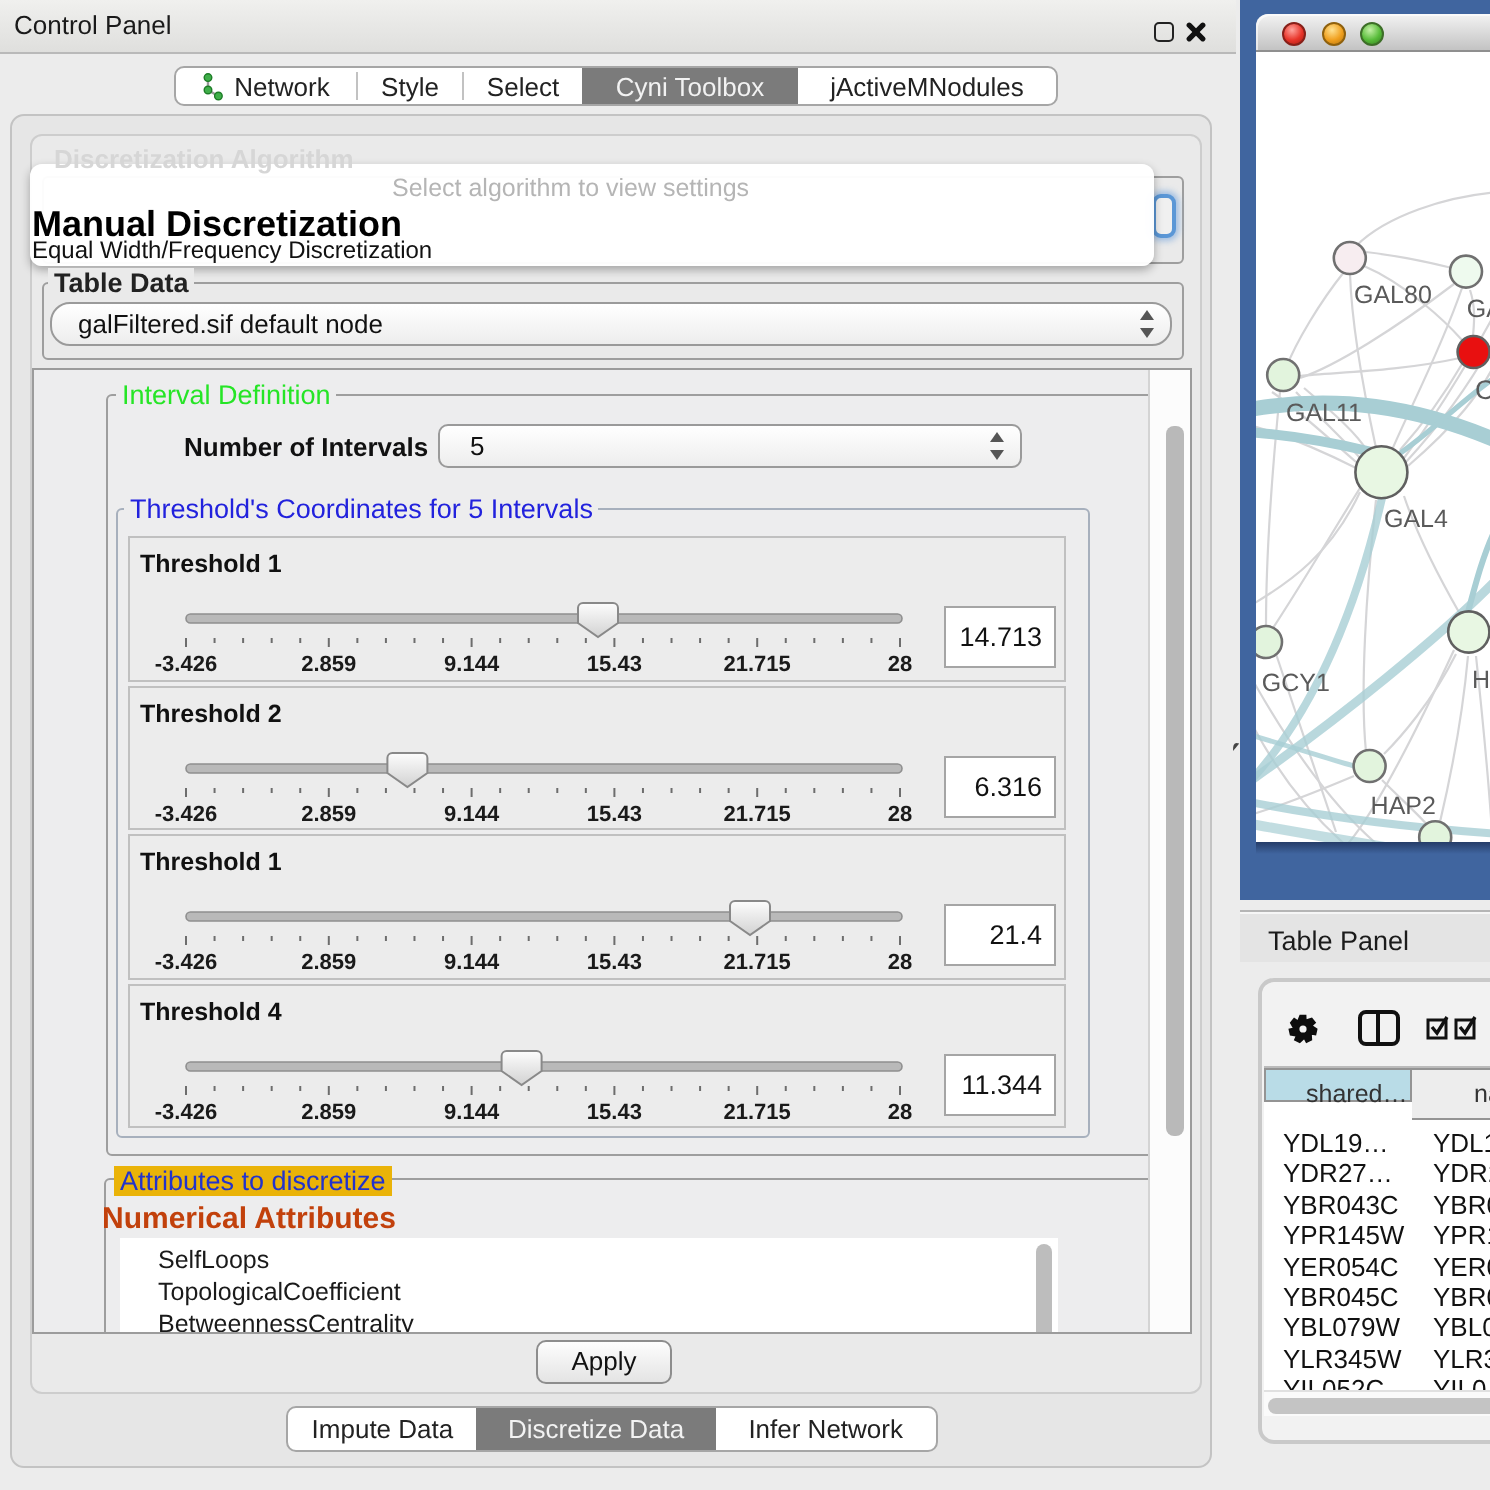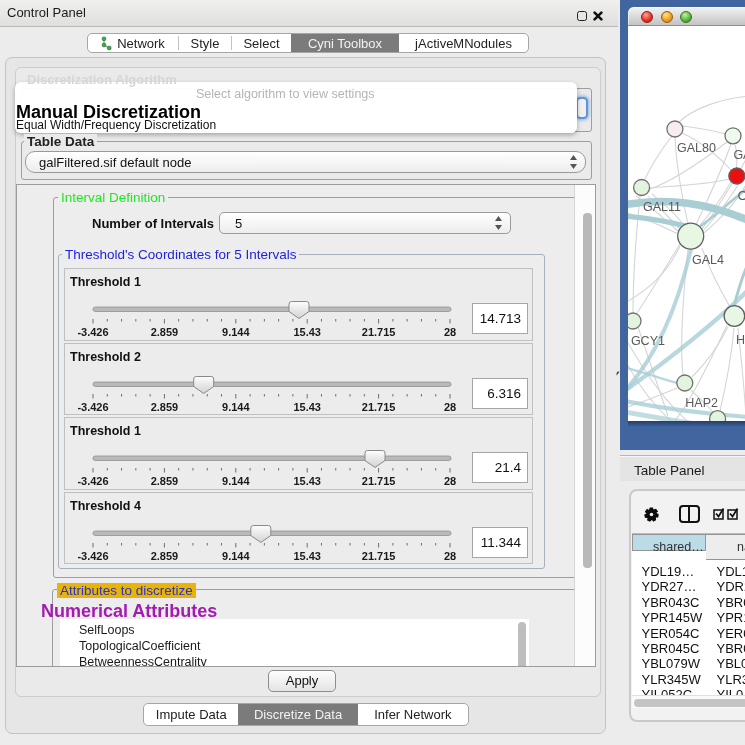--- a/index.html
+++ b/index.html
@@ -292,21 +292,21 @@
             <stop offset="0" stop-color="#fdfdfd"></stop>
             <stop offset="1" stop-color="#d2d2d2"></stop>
           </linearGradient>
         </defs>
       </svg>
       <div class="vbox">11.344</div>
     </div>
 
   <div class="abs group" style="left:35px;top:404px;width:527px;height:90px;"></div>
   <div class="abs glabel" style="left:40px;top:397.5px;color:#2233cc;background:#eab308;">Attributes to discretize</div>
-  <div class="abs" style="left:24px;top:416px;font-size:18px;font-weight:bold;color:#a21caf;">Numerical Attributes</div>
+  <div class="abs" style="left:34px;top:416px;font-size:15px;font-weight:bold;color:#c2410c;">Numerical Attributes</div>
   <div class="abs" style="left:43px;top:433.5px;width:469px;height:60px;background:#fff;">
     <div style="padding:3px 0 0 19px;font-size:12.5px;color:#1a1a1a;line-height:16.1px;">SelfLoops<br>TopologicalCoefficient<br>BetweennessCentrality</div>
     <div class="abs" style="right:3px;top:3px;width:8px;height:70px;background:#bdbdbd;border-radius:4px;"></div>
   </div>
 </div>
 <div class="abs" id="vscroll"></div>
 <div class="abs" id="vthumb"></div>
 
 <div class="abs" id="applybtn">Apply</div>
 

